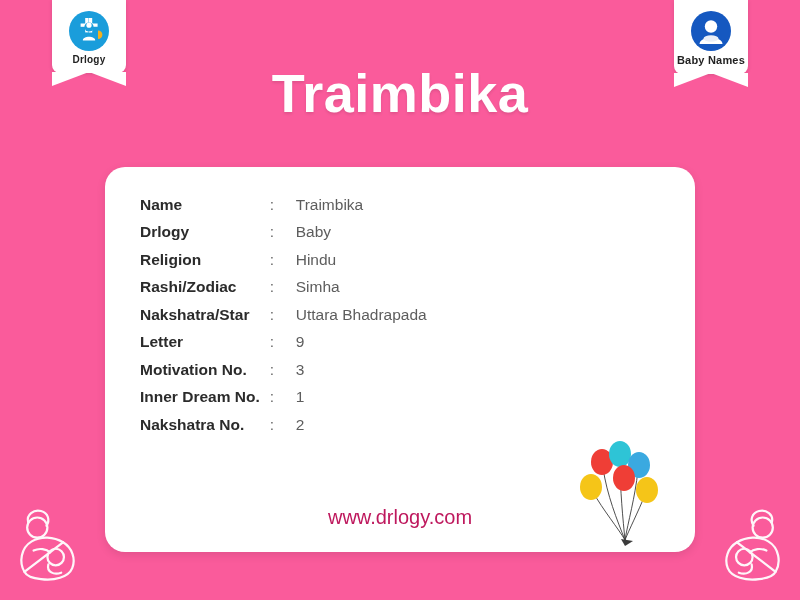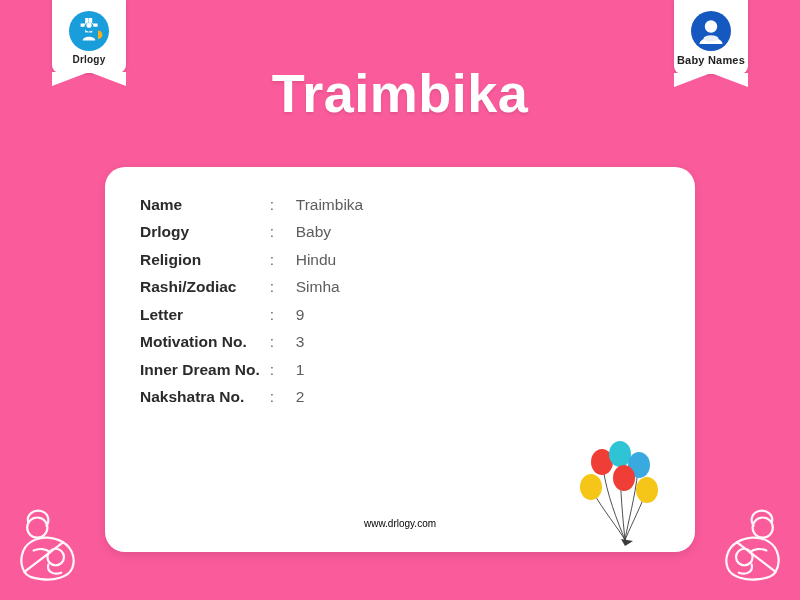--- a/index.html
+++ b/index.html
@@ -110,22 +110,22 @@
     color: #5d5d5d;
     white-space: nowrap;
   }
 
   .site-url {
     position: absolute;
     left: 0;
     bottom: 23px;
     width: 590px;
     text-align: center;
-    font-size: 10px;
-    color: #000000;
+    font-size: 20px;
+    color: #be185d;
   }
 
   
   .balloons {
     position: absolute;
     right: 22px;
     bottom: 2px;
     width: 110px;
     height: 110px;
   }
@@ -186,20 +186,25 @@
       </tr>
       <tr>
         <td class="k">Religion</td>
         <td class="c">:</td>
         <td class="v">Hindu</td>
       </tr>
       <tr>
         <td class="k">Rashi/Zodiac</td>
         <td class="c">:</td>
         <td class="v">Simha</td>
+      </tr>
+      <tr>
+        <td class="k">Nakshatra/Star</td>
+        <td class="c">:</td>
+        <td class="v">Uttara Bhadrapada</td>
       </tr>
       <tr>
         <td class="k">Letter</td>
         <td class="c">:</td>
         <td class="v">9</td>
       </tr>
       <tr>
         <td class="k">Motivation No.</td>
         <td class="c">:</td>
         <td class="v">3</td>

